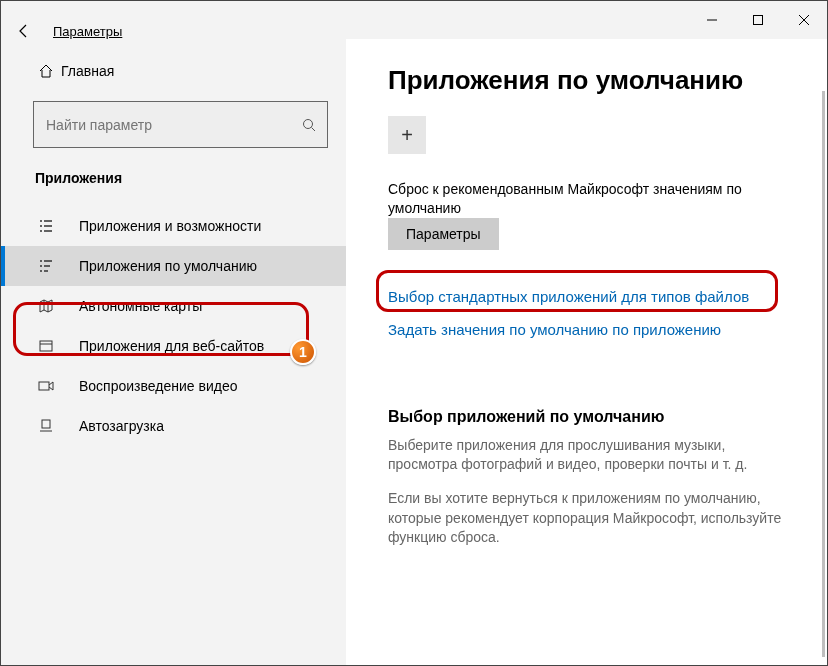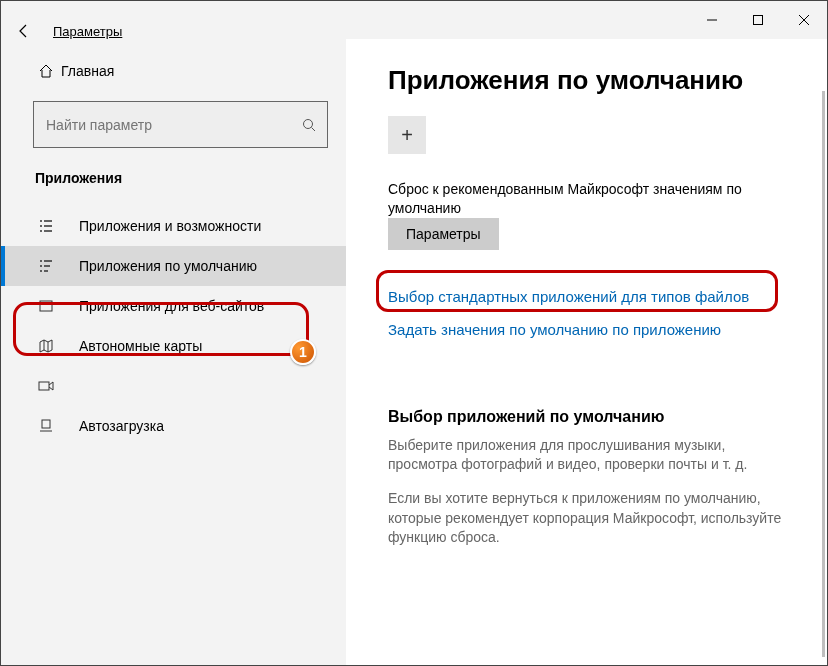--- a/index.html
+++ b/index.html
@@ -245,41 +245,42 @@
         <span class="icon">
           <svg width="16" height="16" viewBox="0 0 16 16">
               <path d="M2 3h2M6 3h8 M2 8h2M6 8h6 M2 13h2M6 13h4" stroke="#333" stroke-width="1.3"></path>
             </svg>
         </span>
         <span>Приложения по умолчанию</span>
       </div>
       <div class="nav-item">
         <span class="icon">
           <svg width="16" height="16" viewBox="0 0 16 16">
+              <path d="M2 4 L6 2 L10 4 L14 2 V12 L10 14 L6 12 L2 14 Z M6 2 V12 M10 4 V14" stroke="#333" stroke-width="1" fill="none"></path>
+            </svg>
+        </span>
+        <span>Автономные карты</span>
+      </div>
+      <div class="nav-item">
+        <span class="icon">
+          <svg width="16" height="16" viewBox="0 0 16 16">
               <rect x="2" y="3" width="12" height="10" stroke="#333" stroke-width="1" fill="none"></rect>
               <line x1="2" y1="6" x2="14" y2="6" stroke="#333" stroke-width="1"></line>
             </svg>
         </span>
         <span>Приложения для веб-сайтов</span>
       </div>
       <div class="nav-item">
         <span class="icon">
           <svg width="16" height="16" viewBox="0 0 16 16">
-              <path d="M2 4 L6 2 L10 4 L14 2 V12 L10 14 L6 12 L2 14 Z M6 2 V12 M10 4 V14" stroke="#333" stroke-width="1" fill="none"></path>
-            </svg>
-        </span>
-        <span>Автономные карты</span>
-      </div>
-      <div class="nav-item">
-        <span class="icon">
-          <svg width="16" height="16" viewBox="0 0 16 16">
               <rect x="1" y="4" width="10" height="8" stroke="#333" stroke-width="1" fill="none"></rect>
               <path d="M11 7 L15 4 V12 L11 9" stroke="#333" stroke-width="1" fill="none"></path>
             </svg>
         </span>
+        <span>Воспроизведение видео</span>
       </div>
       <div class="nav-item">
         <span class="icon">
           <svg width="16" height="16" viewBox="0 0 16 16">
               <rect x="4" y="2" width="8" height="8" stroke="#333" stroke-width="1" fill="none"></rect>
               <line x1="2" y1="13" x2="14" y2="13" stroke="#333" stroke-width="1"></line>
             </svg>
         </span>
         <span>Автозагрузка</span>
       </div>

